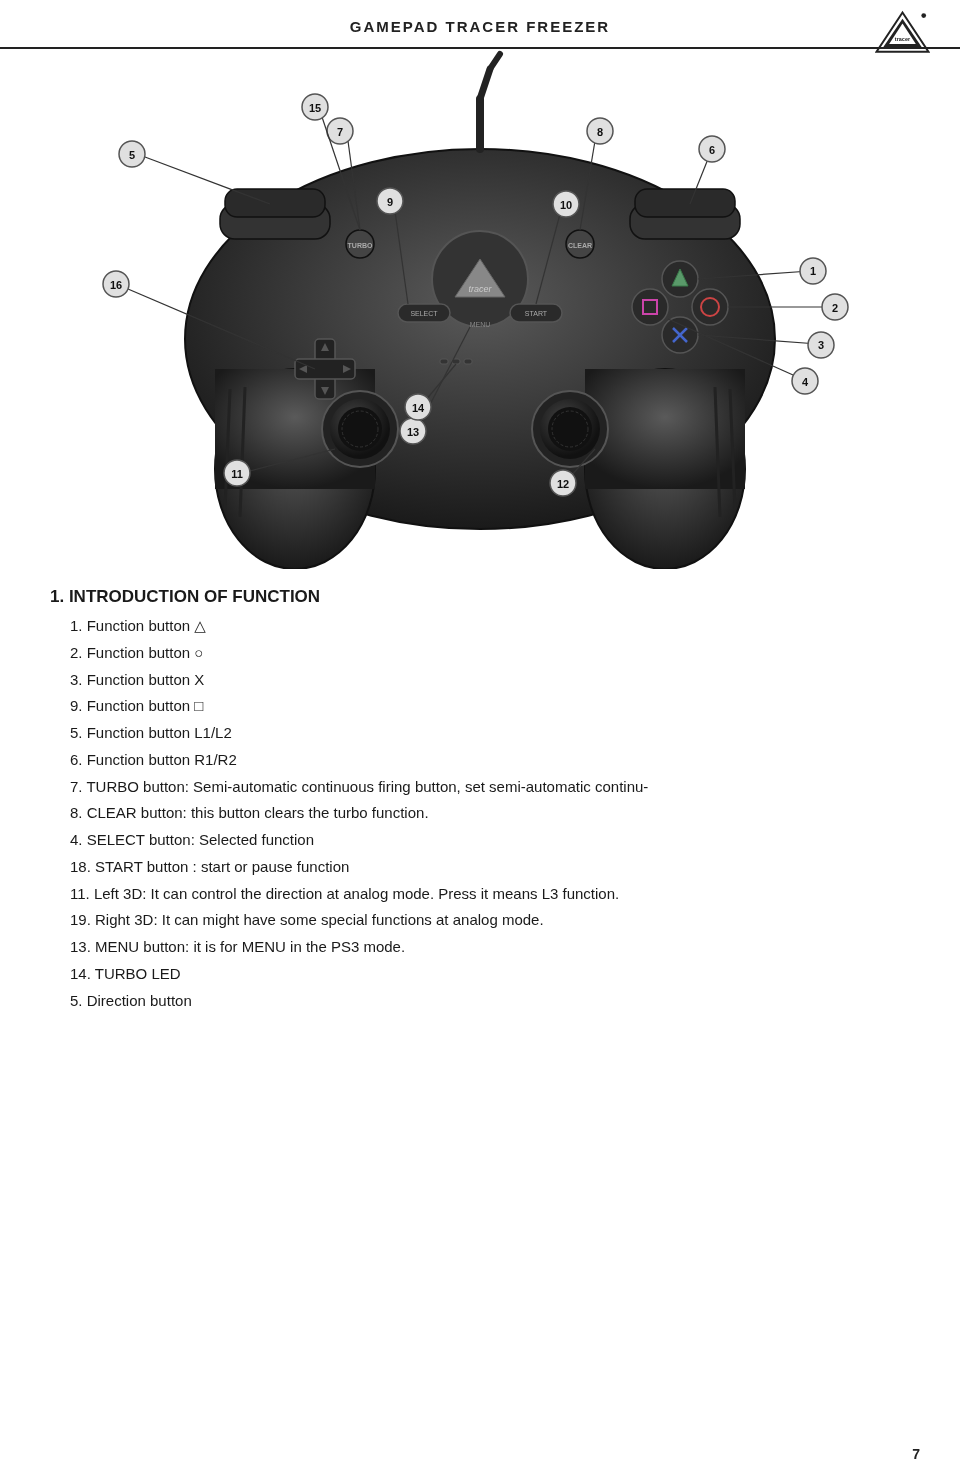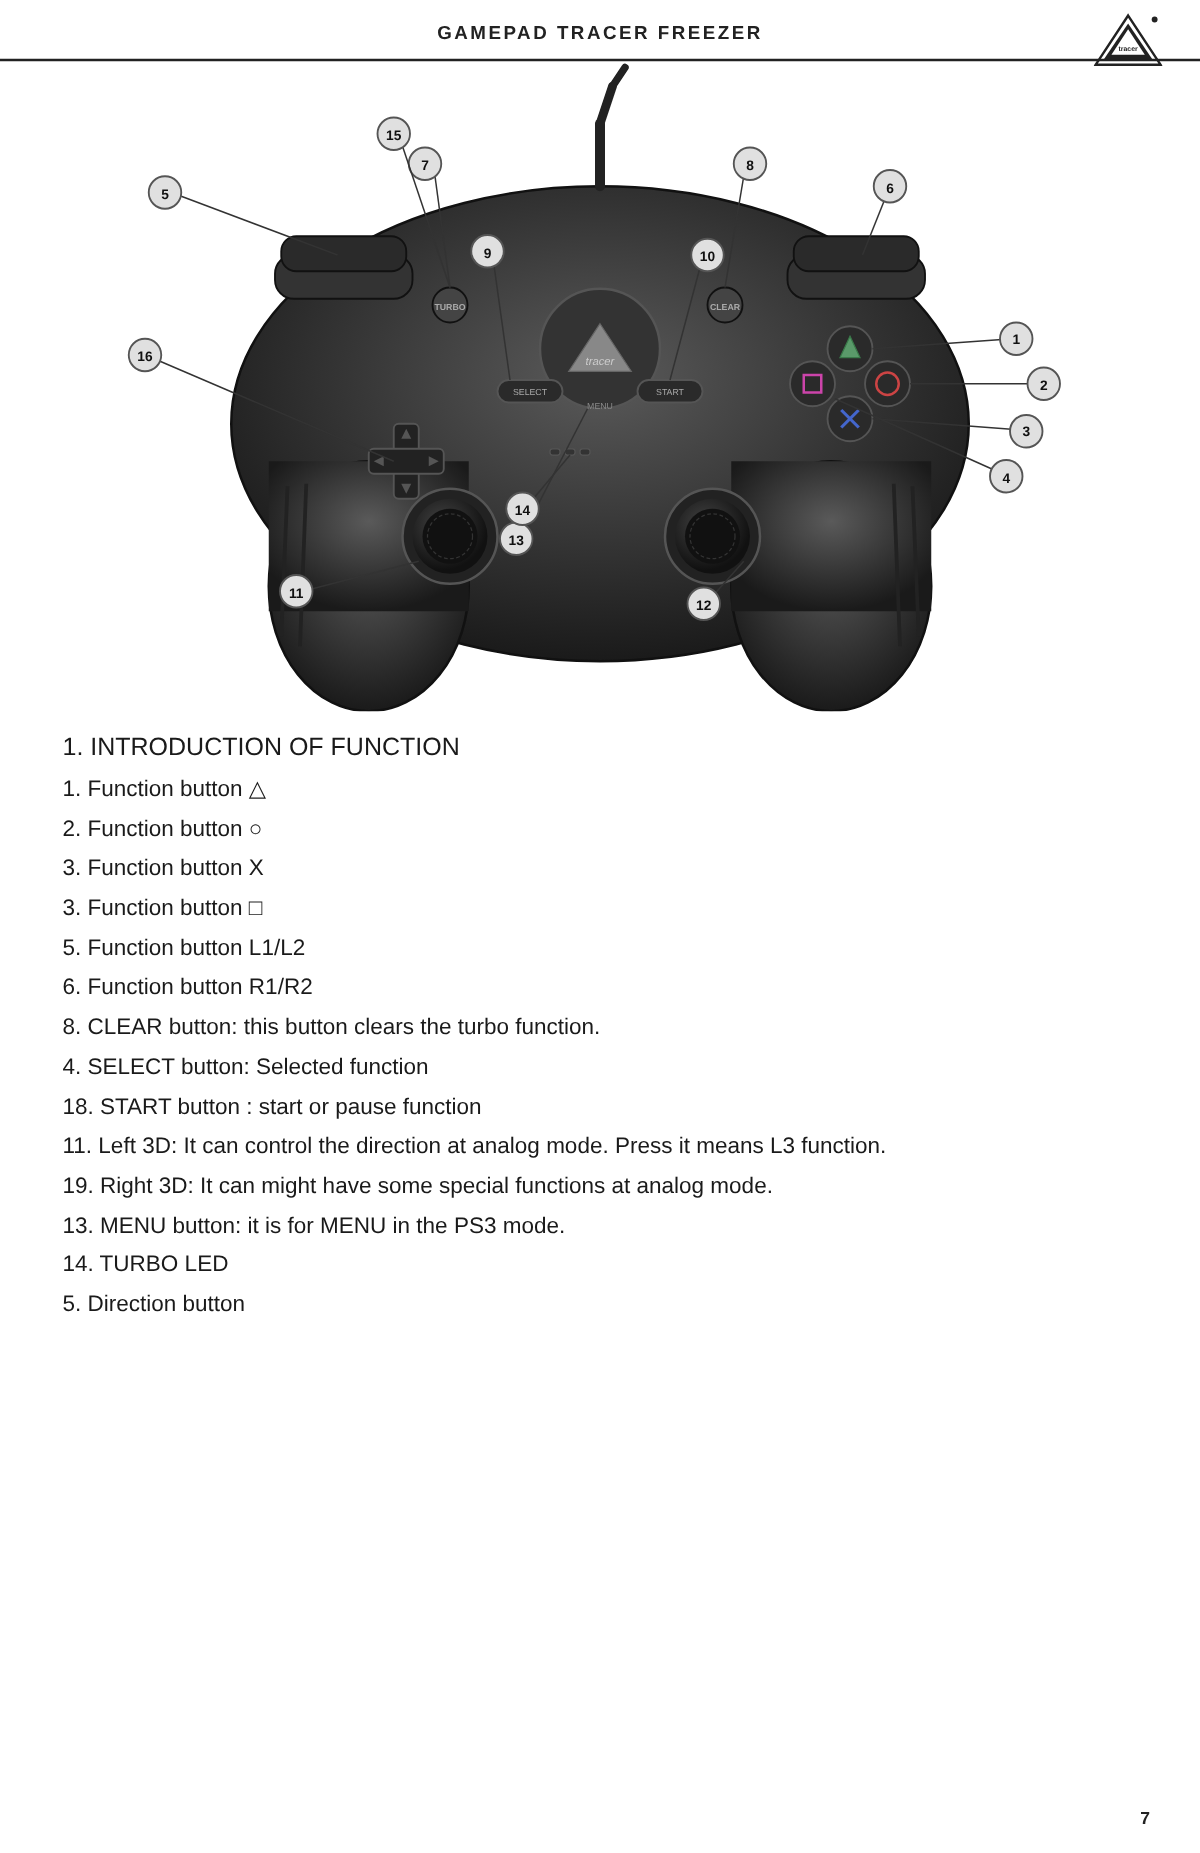--- a/index.html
+++ b/index.html
@@ -41,34 +41,35 @@
       width: 55px;
       height: 45px;
     }
 
     
     .content {
       padding: 10px 50px 30px 50px;
     }
 
     .section-title {
-      font-size: 20px;
-      font-weight: normal;
+      font-size: 17px;
+      font-weight: bold;
       margin-bottom: 6px;
       margin-top: 8px;
     }
 
     .intro-list {
       list-style: none;
       padding: 0;
     }
     .intro-list li {
-      font-size: 18px;
+      font-size: 15px;
       line-height: 1.65;
       padding: 1px 0;
+      margin-left: 20px;
     }
     .intro-list li.indent {
       padding-left: 28px;
     }
 
     
     .page-number {
       position: absolute;
       bottom: 20px;
       right: 40px;
@@ -262,23 +263,24 @@
   </svg>
 </div>
 
 <div class="content">
   <div class="section-title">1. INTRODUCTION OF FUNCTION</div>
 
   <ul class="intro-list">
     <li><span>1. Function button △</span></li>
     <li><span>2. Function button ○</span></li>
     <li><span>3. Function button X</span></li>
-    <li><span>3. Function button □</span></li>
+    <li><span>9. Function button □</span></li>
     <li><span>5. Function button L1/L2</span></li>
     <li><span>6. Function button R1/R2</span></li>
+    <li><span>7. TURBO button: Semi-automatic continuous firing button, set semi-automatic continu-</span></li>
     <li><span>8. CLEAR button: this button clears the turbo function.</span></li>
     <li><span>4. SELECT button: Selected function</span></li>
     <li><span>18. START button : start or pause function</span></li>
     <li><span>11. Left 3D: It can control the direction at analog mode. Press it means L3 function.</span></li>
     <li><span>19. Right 3D: It can might have some special functions at analog mode.</span></li>
     <li><span>13. MENU button: it is for MENU in the PS3 mode.</span></li>
     <li><span>14. TURBO LED</span></li>
     <li><span>5. Direction button</span></li>
   </ul>
 </div>

